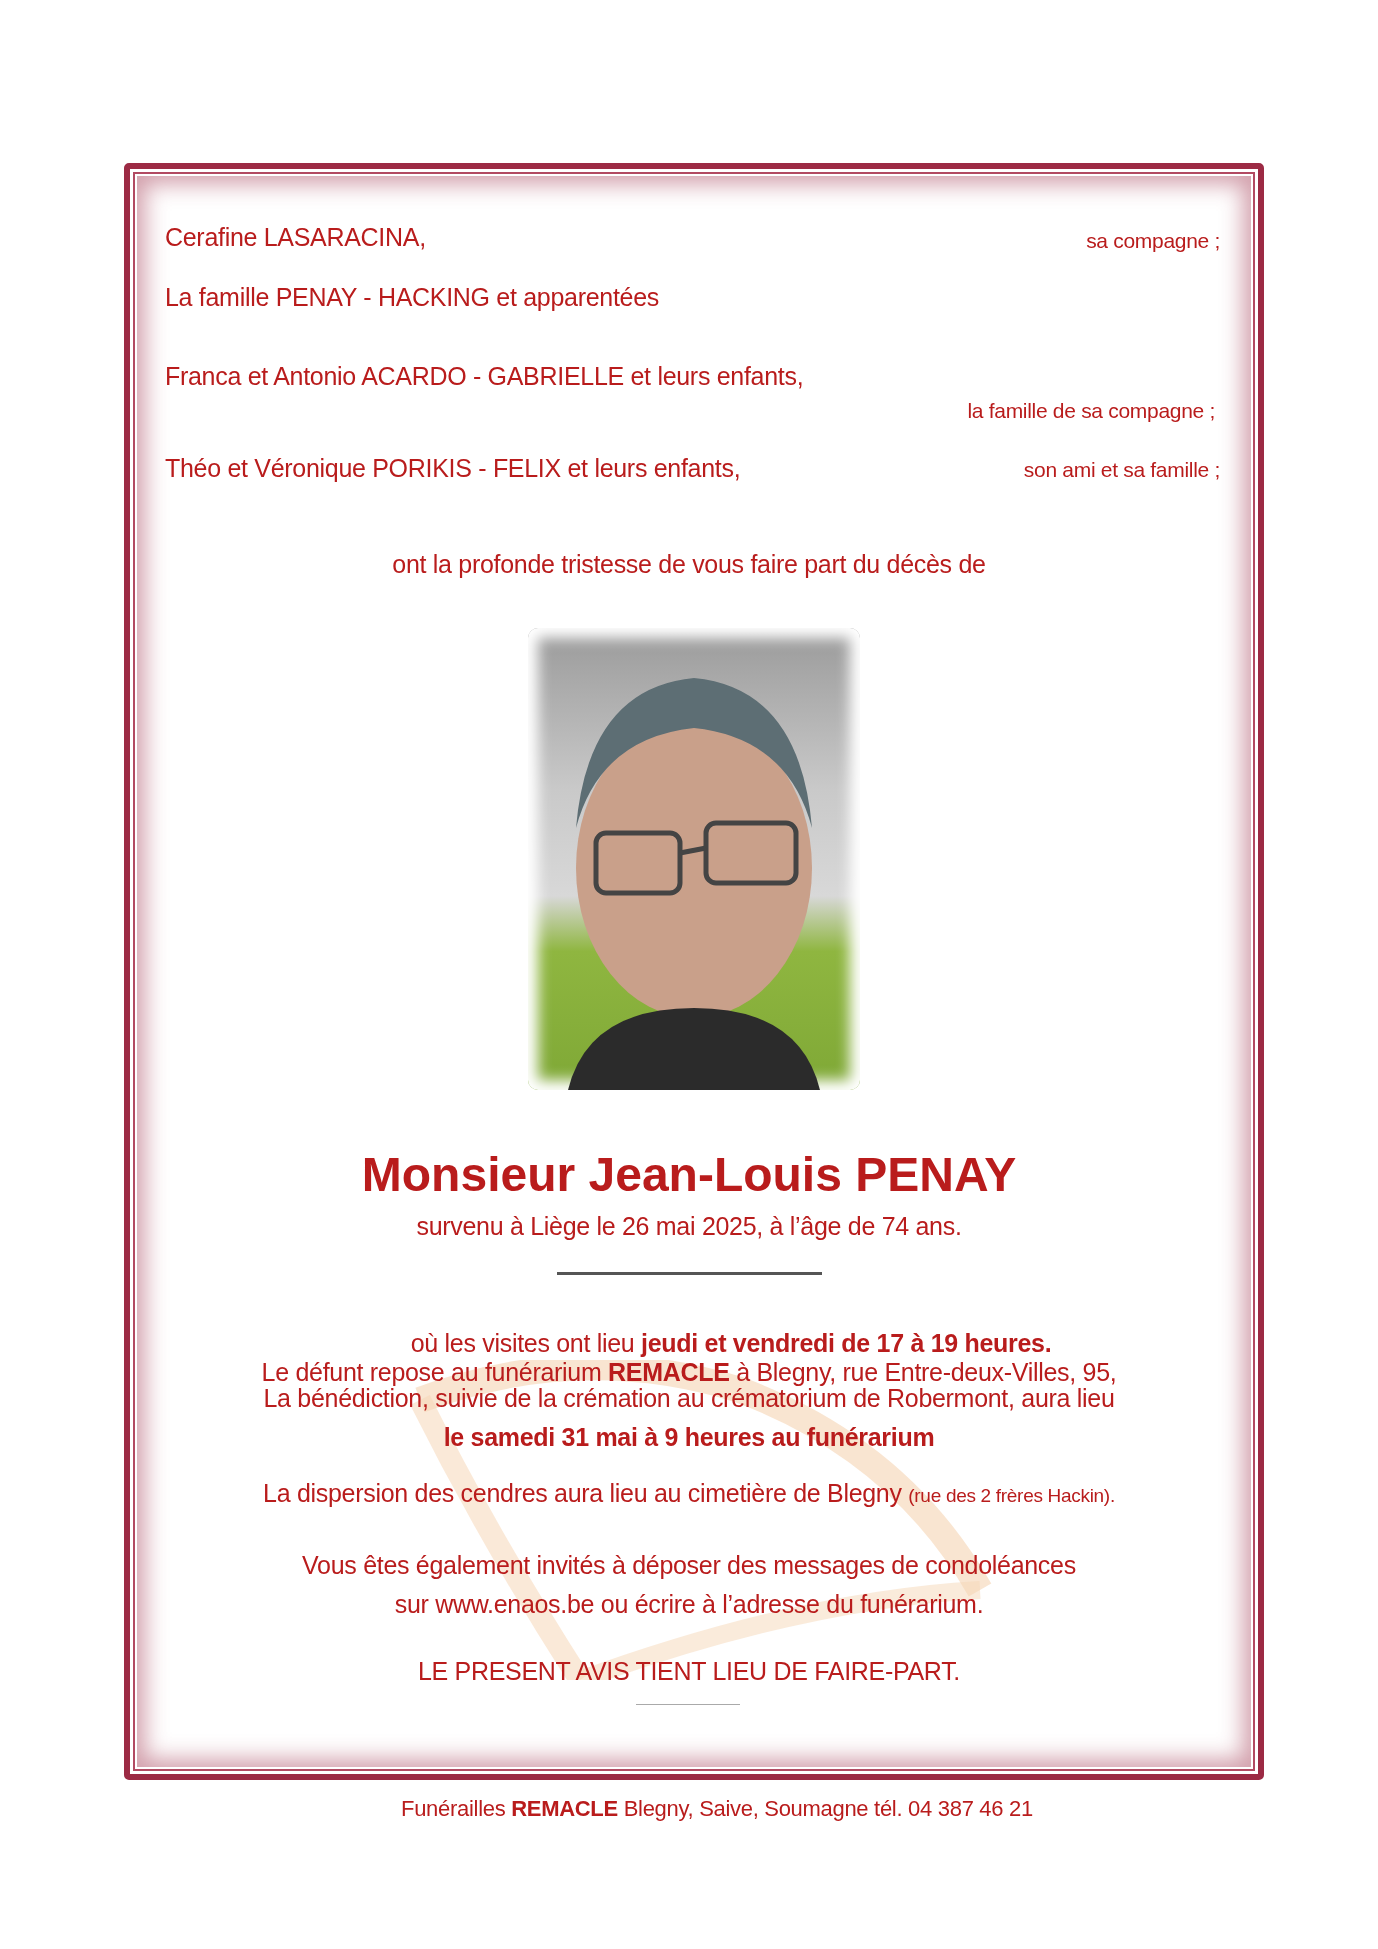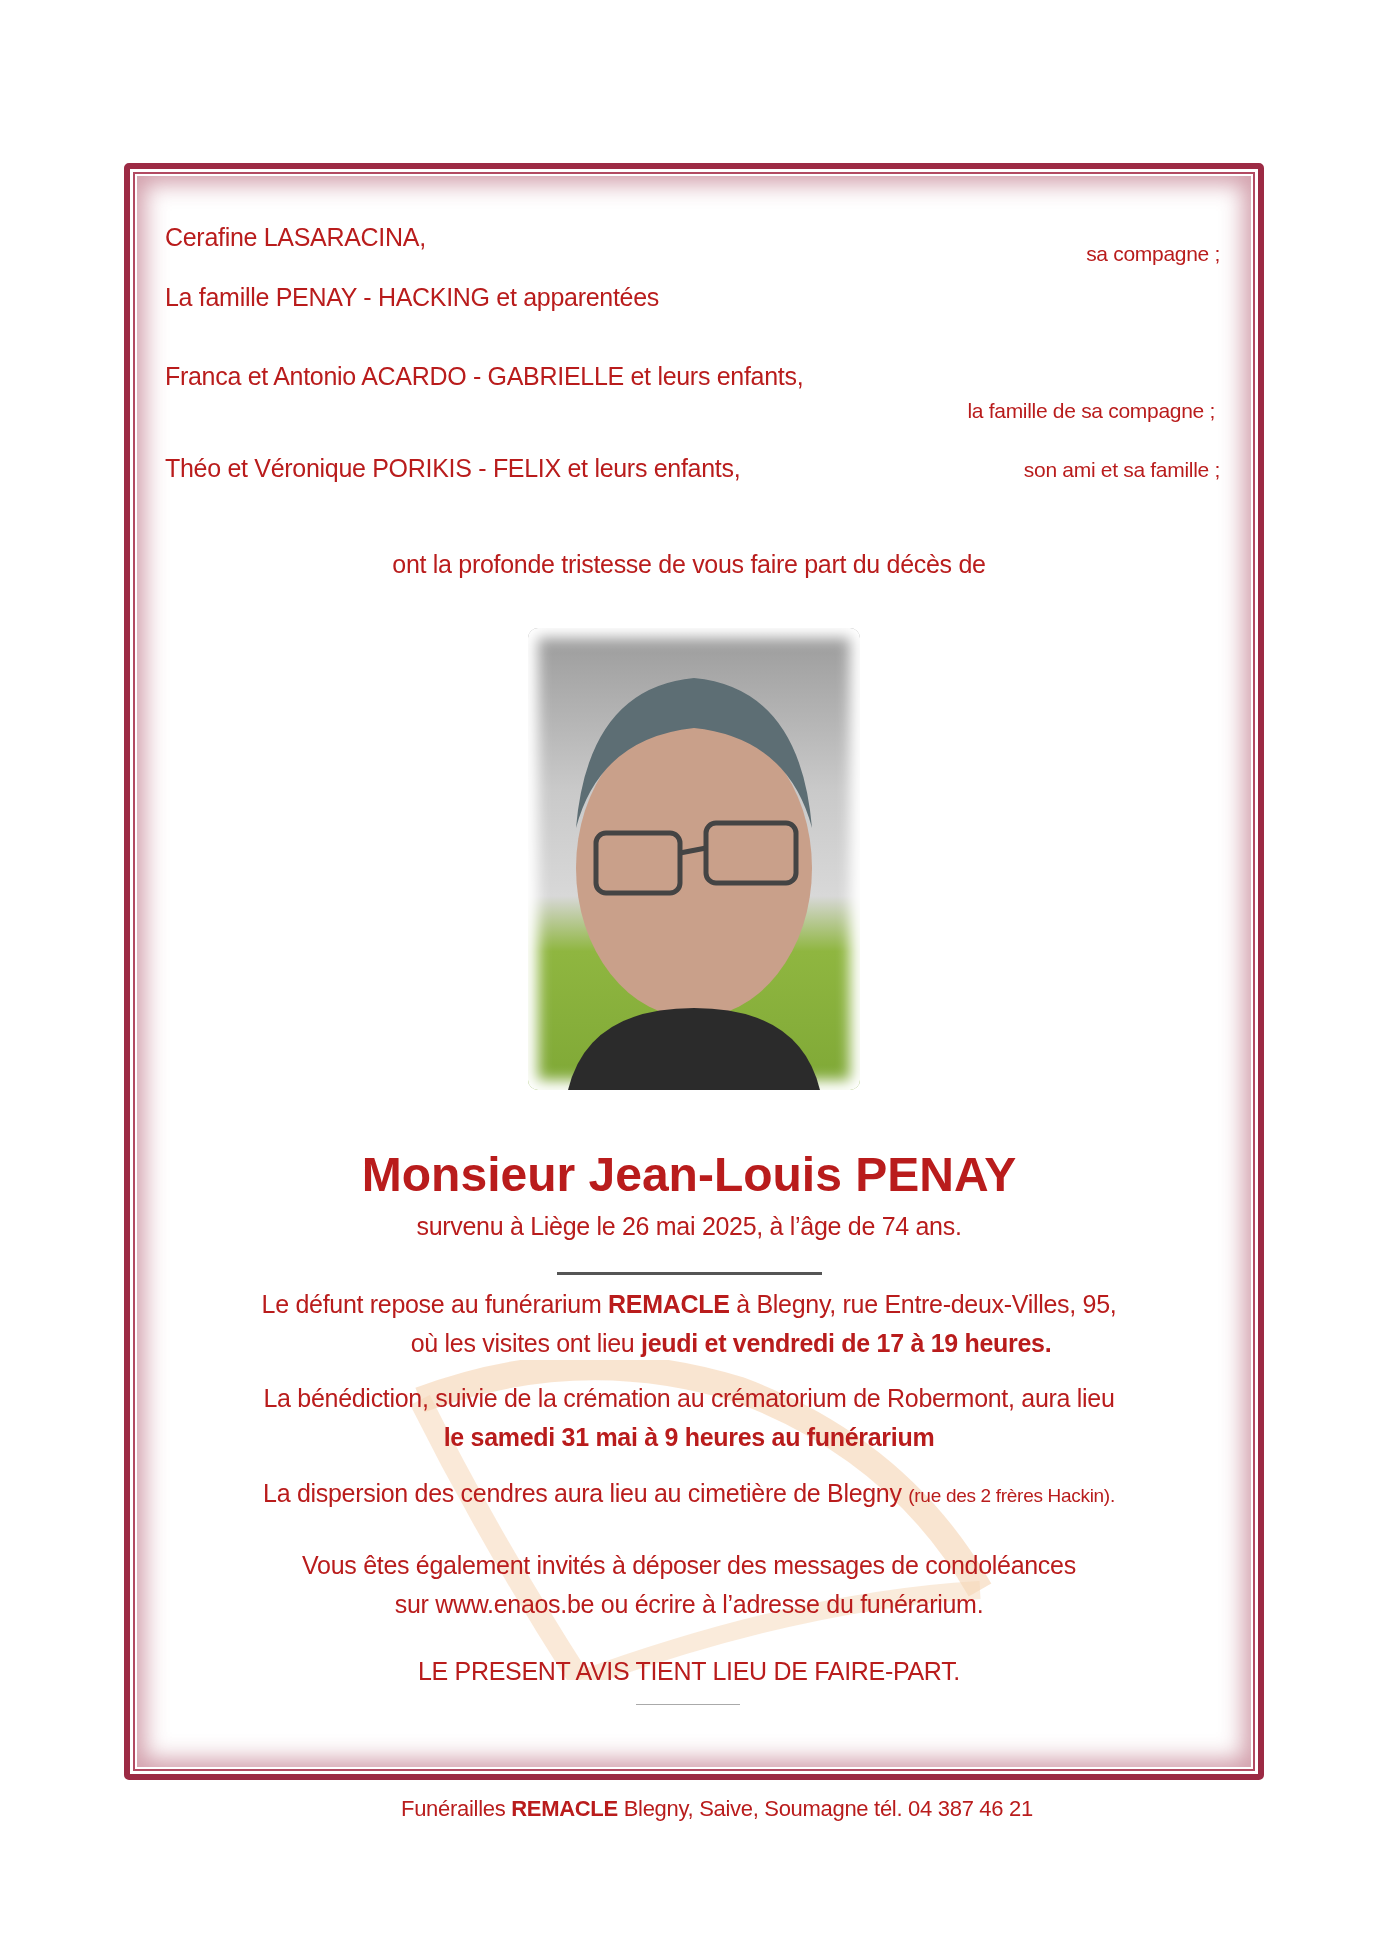--- a/index.html
+++ b/index.html
@@ -45,21 +45,21 @@
 </div>
 
 <svg class="watermark" viewBox="0 0 620 320">
   <path d="M40 40 Q 200 -20 360 30 Q 520 90 600 230" fill="none" stroke="#f6d7b8" stroke-width="26" opacity="0.65"></path>
   <path d="M40 40 Q 110 180 200 320" fill="none" stroke="#f6d7b8" stroke-width="22" opacity="0.55"></path>
   <path d="M600 230 Q 420 240 200 320" fill="none" stroke="#f6d7b8" stroke-width="18" opacity="0.5"></path>
 </svg>
 
 <div class="content">
   <div class="t" style="left:165px; top:223px;">Cerafine LASARACINA,</div>
-  <div class="t r" style="right:158px; top:242px;">sa compagne ;</div>
+  <div class="t r" style="right:158px; top:229px;">sa compagne ;</div>
 
   <div class="t" style="left:165px; top:283px;">La famille PENAY - HACKING et apparentées</div>
 
   <div class="t" style="left:165px; top:362px;">Franca et Antonio ACARDO - GABRIELLE et leurs enfants,</div>
   <div class="t r" style="right:163px; top:399px;">la famille de sa compagne ;</div>
 
   <div class="t" style="left:165px; top:454px;">Théo et Véronique PORIKIS - FELIX et leurs enfants,</div>
   <div class="t r" style="right:158px; top:458px;">son ami et sa famille ;</div>
 
   <div class="t c" style="top:550px;">ont la profonde tristesse de vous faire part du décès de</div>
@@ -73,21 +73,21 @@
       <line x1="152" y1="225" x2="178" y2="220" stroke="#444" stroke-width="5"></line>
       <path d="M40 462 Q 60 380 166 380 Q 272 380 292 462 Z" fill="#2b2b2b"></path>
     </svg>
   </div>
 
   <div class="t c name" style="top:1147px;">Monsieur Jean-Louis PENAY</div>
   <div class="t c" style="top:1212px;">survenu à Liège le 26 mai 2025, à l’âge de 74 ans.</div>
 
   <div class="divider" style="left:557px; top:1272px; width:265px;"></div>
 
-  <div class="t c" style="top:1290px;">
+  <div class="t c" style="top:1358px;">
     <span>Le défunt repose au funérarium </span><b>REMACLE</b><span> à Blegny, rue Entre-deux-Villes, 95,</span>
   </div>
   <div class="t c" style="top:1329px;padding-left:42px;">
     <span>où les visites ont lieu </span><b>jeudi et vendredi de 17 à 19 heures.</b>
   </div>
 
   <div class="t c" style="top:1384px;">La bénédiction, suivie de la crémation au crématorium de Robermont, aura lieu</div>
   <div class="t c" style="top:1423px;"><b>le samedi 31 mai à 9 heures au funérarium</b></div>
 
   <div class="t c" style="top:1479px;">

